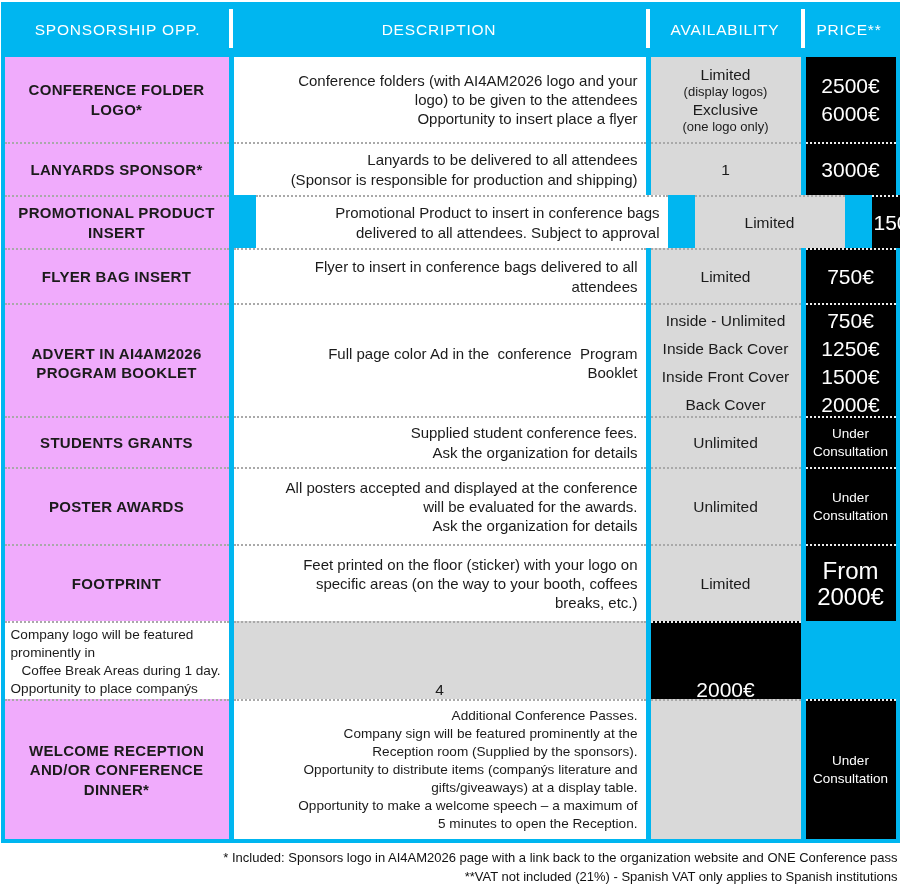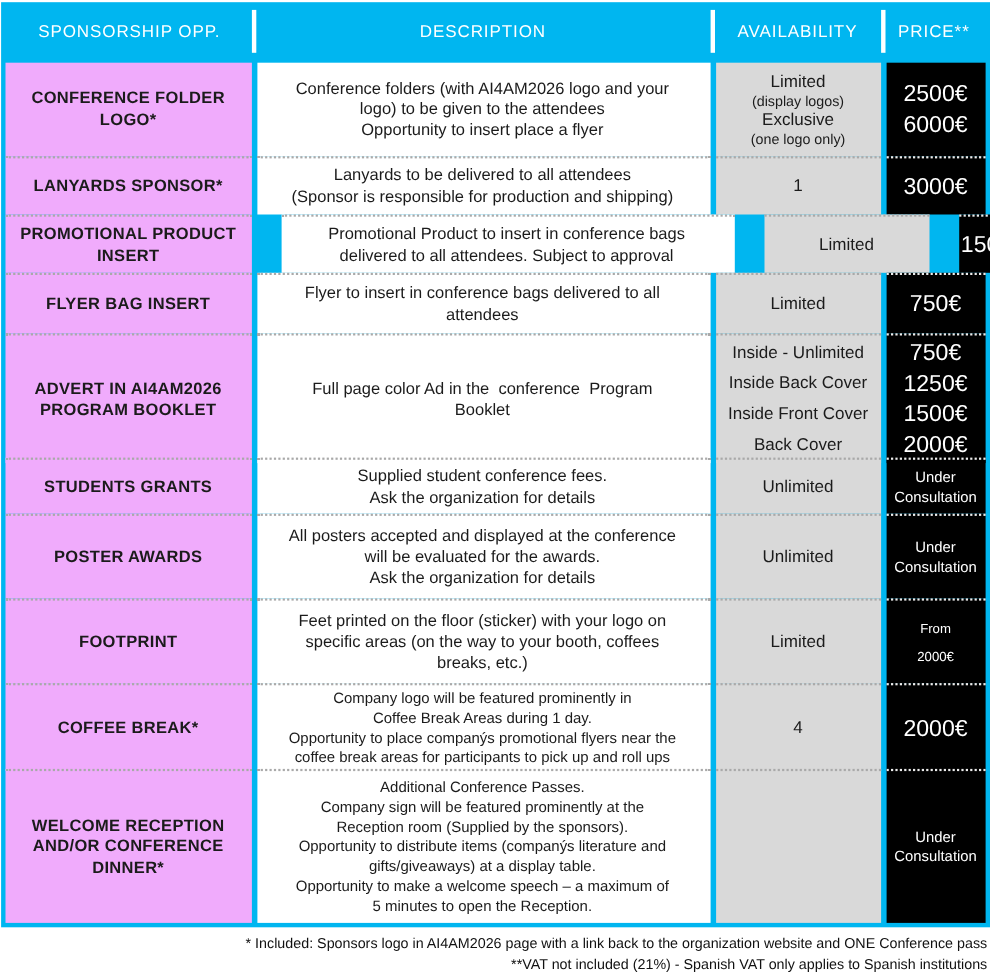--- a/index.html
+++ b/index.html
@@ -30,34 +30,34 @@
   .row:nth-child(5){height:113px;}
   .row:nth-child(6){height:51px;}
   .row:nth-child(7){height:77px;}
   .row:nth-child(8){height:77px;}
   .row:nth-child(9){height:78px;}
   .row:nth-child(10){height:140px;}
 
   .cell{display:flex;flex-direction:column;justify-content:center;}
   .nc{background:#f0abfc;align-items:center;text-align:center;padding:2px 4px;
       font-weight:bold;font-size:15px;letter-spacing:0.3px;line-height:1.3;}
-  .dc{background:#ffffff;align-items:center;text-align:left;padding:3px 8px 3px 6px;
+  .dc{background:#ffffff;align-items:flex-end;text-align:left;padding:3px 8px 3px 6px;
       font-size:15px;line-height:1.27;}
   .dc .line{white-space:pre-wrap;}
   .ac{background:var(--gray);align-items:center;text-align:center;font-size:15.5px;line-height:1.25;padding:2px 4px;}
   .ac .small{font-size:13px;line-height:1.2;}
   .pc{background:var(--black);align-items:center;text-align:center;color:#ffffff;padding:2px 2px;}
   .pc .lg{font-size:21px;line-height:1.3;}
   .pc .sm{font-size:13.5px;line-height:1.3;}
 
   
   .row:nth-child(1) .pc{justify-content:center;}
   .row:nth-child(5) .ac .line{line-height:28px;font-size:15.5px;}
   .row:nth-child(5) .pc .lg{line-height:28px;}
-  .row:nth-child(8) .pc .lg{font-size:12px;line-height:26px;}
+  .row:nth-child(8) .pc .lg{font-size:24px;line-height:26px;}
   .row:nth-child(9) .dc .line,
   .row:nth-child(10) .dc .line{font-size:13.6px;line-height:1.33;}
 
   
   .row + .row .nc,
   .row + .row .dc,
   .row + .row .ac{border-top:2px dotted #a9a9a9;}
   .row + .row .pc{border-top:2px dotted #ededed;}
 
   
@@ -211,23 +211,20 @@
           </div>
           <div class="cell ac">
             <div class="line">Limited</div>
           </div>
           <div class="cell pc">
             <div class="lg">From</div>
             <div class="lg">2000€</div>
           </div>
         </div>
         <div class="row">
-          <div class="cell nc">
-            <div class="line">COFFEE BREAK*</div>
-          </div>
           <div class="cell dc">
             <div class="line">Company logo will be featured prominently in</div>
             <div class="line">Coffee Break Areas during 1 day.</div>
             <div class="line">Opportunity to place companýs promotional flyers near the</div>
             <div class="line">coffee break areas for participants to pick up and roll ups</div>
           </div>
           <div class="cell ac">
             <div class="line">4</div>
           </div>
           <div class="cell pc">

